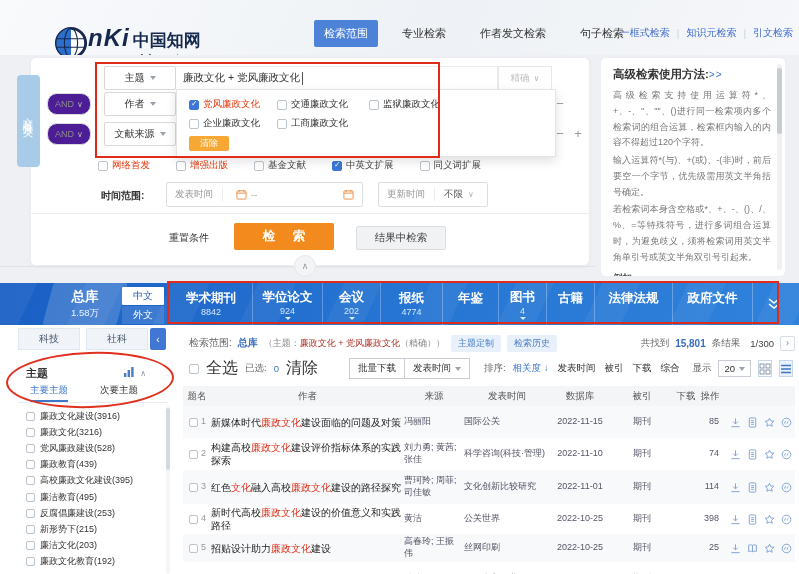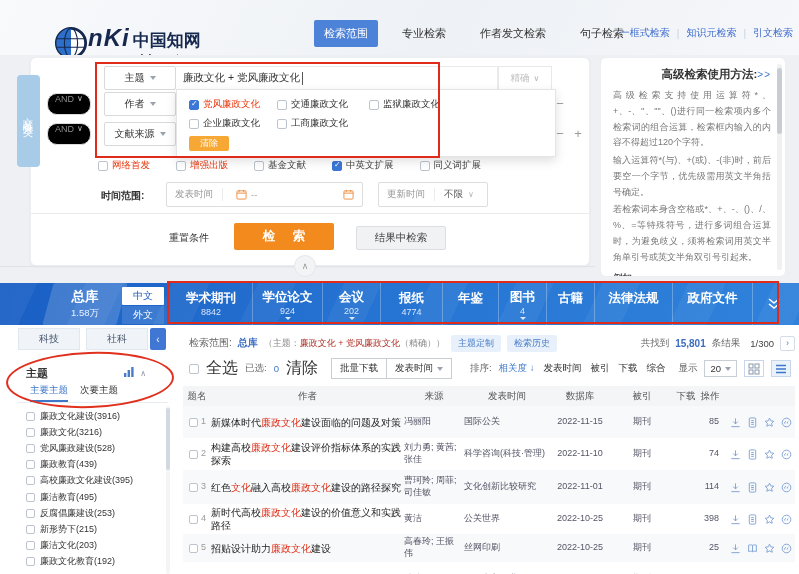--- a/index.html
+++ b/index.html
@@ -24,21 +24,21 @@
   
   .sarea { position:absolute; left:0; top:55px; width:799px; height:228px; background:#eef0f4; }
   .vtab { position:absolute; left:17px; top:20px; width:23px; height:92px; background:#a8cbe8; border-radius:4px;
     color:#fff; display:flex; flex-direction:column; align-items:center; justify-content:center; z-index:2; }
   .vtab .vt { writing-mode:vertical-rl; font-size:10.5px; letter-spacing:3px; }
   .vtab .vtab-arr { font-size:9px; margin-top:2px; }
   .panel { position:absolute; left:30px; top:2px; width:560px; height:209px; background:#fff; border-radius:6px;
     border:1px solid #eceef2; box-shadow:0 1px 3px rgba(0,0,0,.05); }
   .f-row { position:absolute; left:0; width:100%; height:24px; }
   .op-box { position:absolute; left:16px; top:1px; width:44px; height:22px; border:1px solid #dcdcdc; border-radius:10px;
-    font-size:9px; color:#8b8b8b; display:flex; align-items:flex-start; justify-content:center; gap:3px; background:#000000; }
+    font-size:9px; color:#8b8b8b; display:flex; align-items:center; justify-content:center; gap:3px; background:#4c1d95; }
   .field-box { position:absolute; left:73px; top:0; width:72px; height:24px; border:1px solid #d9d9d9; border-radius:2px;
     font-size:10px; color:#333; display:flex; align-items:center; justify-content:center; gap:5px; background:#fff; }
   .input-box { position:absolute; left:145px; top:0; width:322px; height:24px; border:1px solid #ececec; border-left:none;
     background:#fff; font-size:10.5px; color:#333; display:flex; align-items:center; padding-left:7px; }
   .cursor { display:inline-block; width:1px; height:13px; background:#555; margin-left:2px; }
   .match-box { position:absolute; left:467px; top:0; width:54px; height:24px; border:1px solid #e8e8e8;
     font-size:9.5px; color:#6f6f6f; display:flex; align-items:center; justify-content:center; gap:4px; background:#fff; }
   .match-box.dim { color:#c2c2c2; }
   .rm, .ad { position:absolute; top:4px; font-size:13px; color:#9a9a9a; width:14px; text-align:center; cursor:pointer; }
   .rm { left:522px; } .ad { left:540px; }
@@ -84,21 +84,21 @@
     font-family:inherit; padding-left:7px; }
   .in-results { position:absolute; left:325px; top:8px; width:90px; height:24px; background:#f1f2f4;
     border:1px solid #dcdee2; border-radius:2px; color:#444; font-size:10.5px; cursor:pointer; font-family:inherit; }
   .bottom-line { position:absolute; left:0; top:211px; width:595px; border-top:1px solid #dfe2e6; }
   .collapse-circle { position:absolute; left:294px; top:200px; width:22px; height:22px; border-radius:50%;
     background:#f3f4f6; border:1px solid #e6e7ea; color:#999; font-size:9px; display:flex; align-items:center;
     justify-content:center; z-index:3; cursor:pointer; }
 
   .help { position:absolute; left:600px; top:2px; width:186px; height:220px; background:#fff; border-radius:6px;
     border:1px solid #eceef2; padding:9px 14px 0 12px; overflow:hidden; }
-  .help-head { display:flex; justify-content:flex-end; align-items:center; margin-bottom:6px; }
+  .help-head { display:flex; justify-content:flex-start; align-items:center; margin-bottom:6px; }
   .help-title { font-size:11.5px; font-weight:bold; color:#333; }
   .help-more { font-size:10px; color:#3e77c9; letter-spacing:1px; cursor:pointer; }
   .help-p { font-size:9px; color:#777; line-height:1.75; margin-bottom:2px; text-align:justify; }
   .help-ex { font-size:9.5px; font-weight:bold; color:#444; margin-top:7px; }
   .help-scroll { position:absolute; right:3px; top:6px; bottom:6px; width:5px; background:#f1f1f2; border-radius:3px; }
   .help-thumb { position:absolute; top:4px; left:0; width:5px; height:66px; background:#c8cdd4; border-radius:3px; }
 
   .anno { position:absolute; border:2.5px solid #e02a1a; pointer-events:none; z-index:60; }
   .anno-rect1 { left:95px; top:7px; width:345px; height:96px; }
   .anno-rect2 { left:167px; top:-2px; width:612px; height:43px; border-width:2px; }
@@ -134,21 +134,21 @@
   .sidebar { position:absolute; left:18px; top:3px; width:150px; height:246px; }
   .side-tabs { display:flex; gap:6px; height:24px; position:relative; }
   .side-tab { width:62px; height:22px; background:#f0f4f9; border:1px solid #e2e8f0; color:#445368; font-size:10px;
     display:flex; align-items:center; justify-content:center; cursor:pointer; }
   .side-collapse { position:absolute; left:132px; top:0; width:16px; height:22px; background:#4076d4; border:none;
     border-radius:2px; color:#fff; font-size:10px; cursor:pointer; }
   .group-head { margin-top:12px; height:18px; display:flex; align-items:center; justify-content:space-between;
     padding:0 22px 0 8px; }
   .group-title { font-size:11px; font-weight:bold; color:#333; }
   .group-icons { display:flex; align-items:center; gap:6px; color:#8a96a5; font-size:8px; }
-  .sub-tabs { height:19px; display:flex; gap:12px; padding-left:12px; border-bottom:1px solid #e8edf3; margin-top:2px; }
+  .sub-tabs { height:19px; display:flex; gap:32px; padding-left:12px; border-bottom:1px solid #e8edf3; margin-top:2px; }
   .sub-tab { font-size:9.5px; color:#333; cursor:pointer; padding-bottom:3px; }
   .sub-tab.act { color:#3e77c9; border-bottom:2px solid #3e77c9; }
   .topic-list { padding-top:5px; }
   .topic-item { height:16.2px; display:flex; align-items:center; gap:5px; padding-left:8px; font-size:9px; color:#333;
     cursor:pointer; white-space:nowrap; }
   .side-scroll { position:absolute; right:-2px; top:78px; bottom:0; width:4px; background:#f3f5f7; border-radius:2px; }
   .side-thumb { position:absolute; top:2px; width:4px; height:62px; background:#d3d9e1; border-radius:2px; }
 
   .main { position:absolute; left:183px; top:0; width:612px; height:249px; }
   .scope-row { display:flex; align-items:center; gap:6px; padding:10px 0 0 6px; height:26px; white-space:nowrap; }
@@ -532,21 +532,21 @@
         <span class="page-ind">1/300</span>
         <span class="next-btn">›</span>
       </div>
 
       <div class="toolbar">
         <span class="cb"></span>
         <span class="tb-dark">全选</span>
         <span class="tb-txt">已选:</span>
         <span class="tb-blue">0</span>
         <span class="tb-dark">清除</span>
-        <button class="tb-btn" style="margin-left:6px;">批量下载</button>
+        <button class="tb-btn" style="margin-left:24px;">批量下载</button>
         <button class="tb-btn joined">
             <span>发表时间</span>
             <span class="tri"></span>
           </button>
         <span class="spacer"></span>
         <span class="tb-txt">排序:</span>
         <span class="sorts" id="sortList">
             <span class="sort-item act">相关度 ↓</span>
             <span class="sort-item">发表时间</span>
             <span class="sort-item">被引</span>

